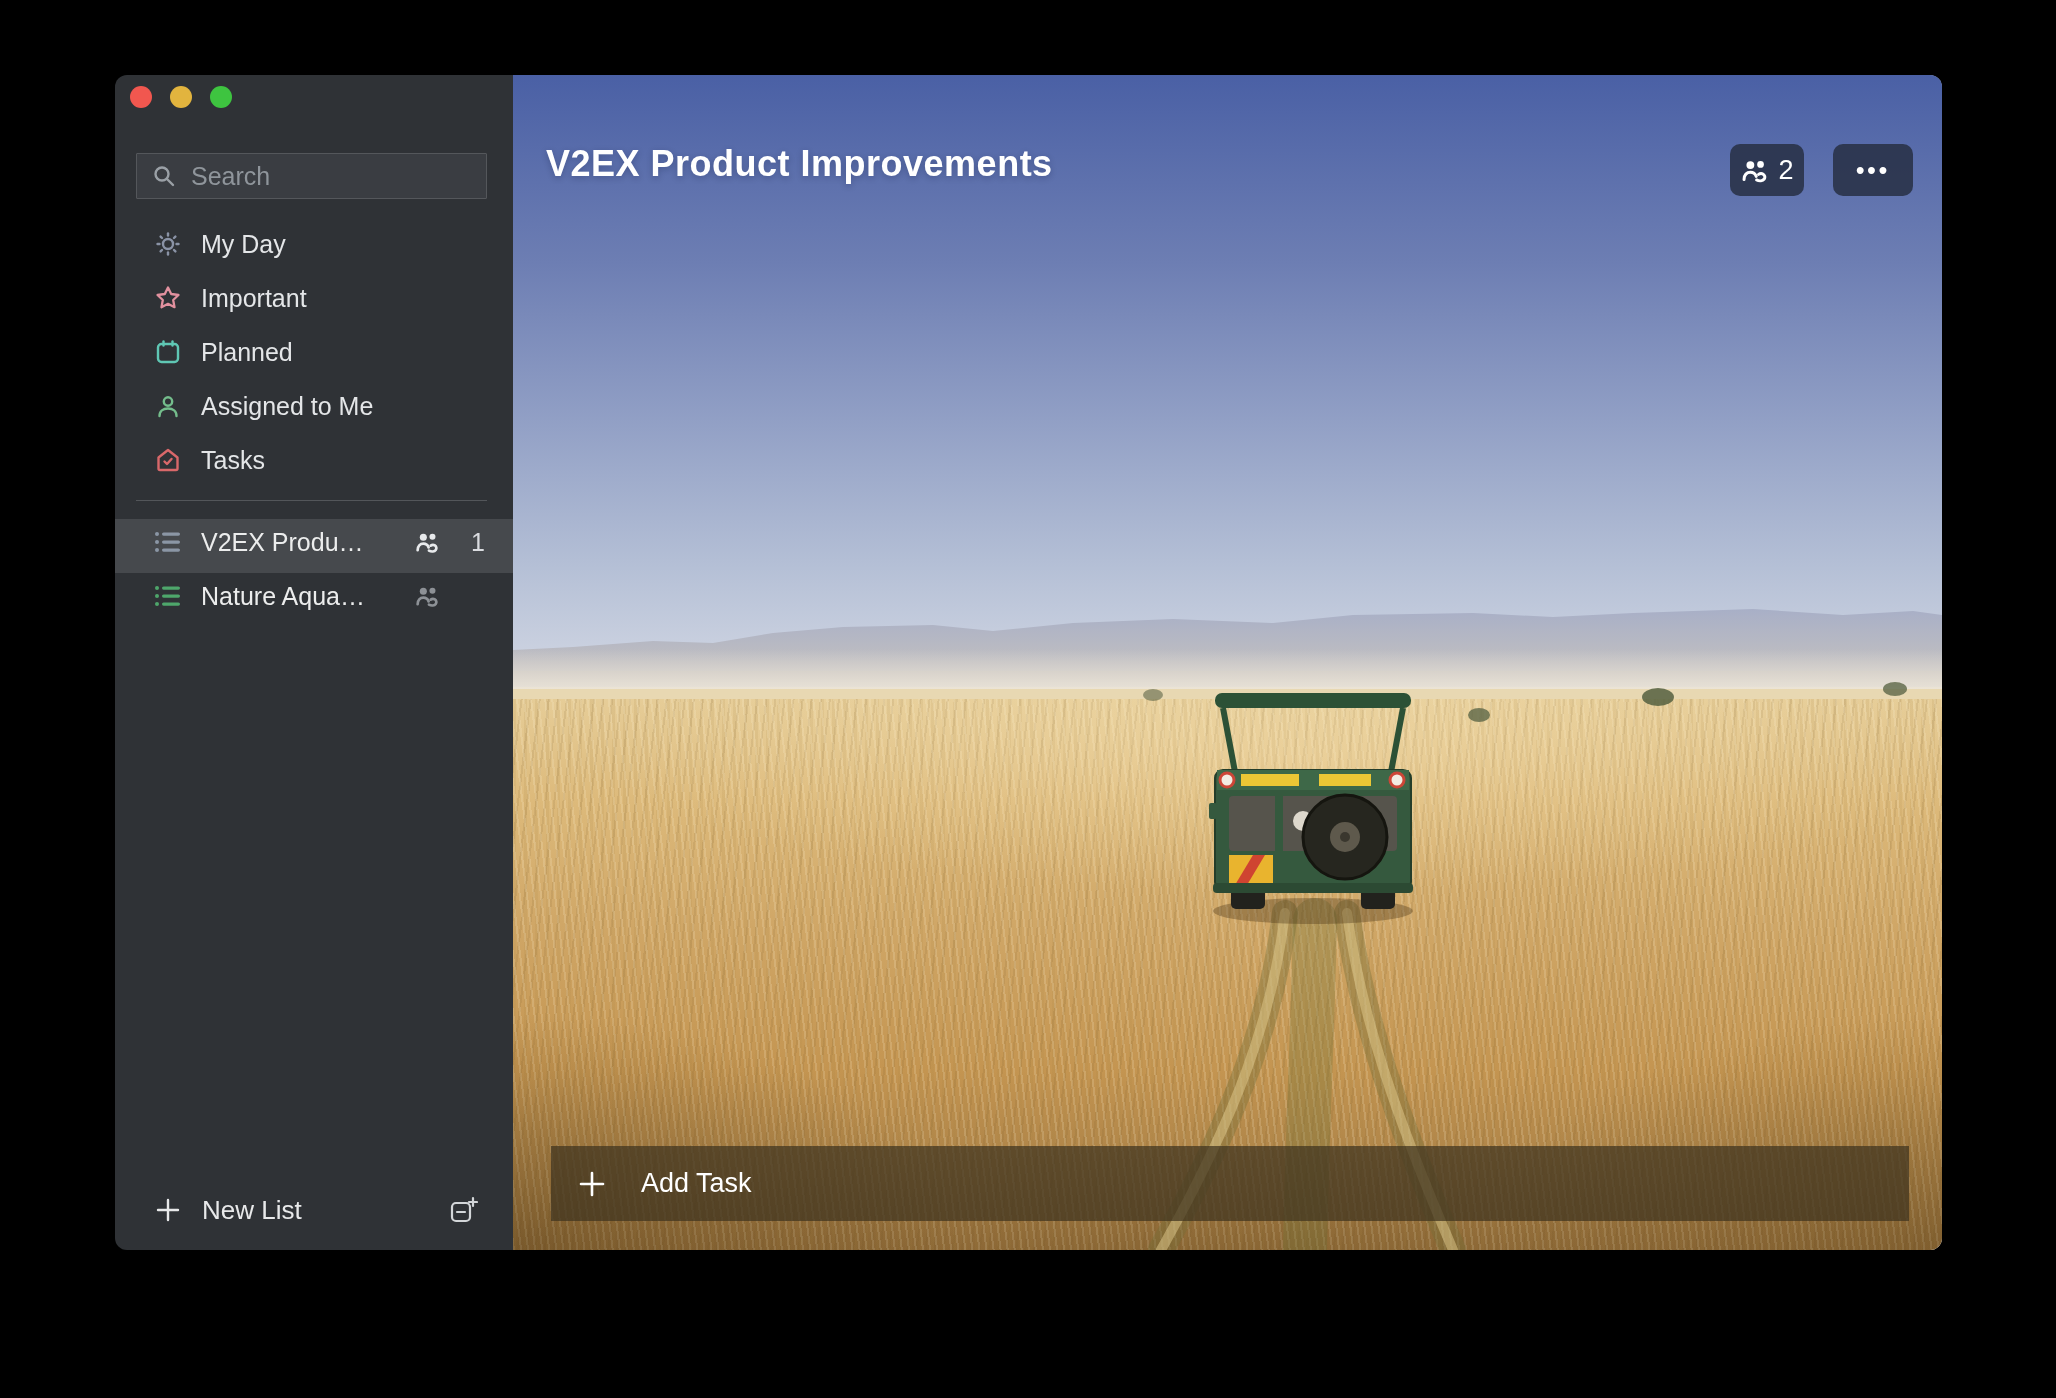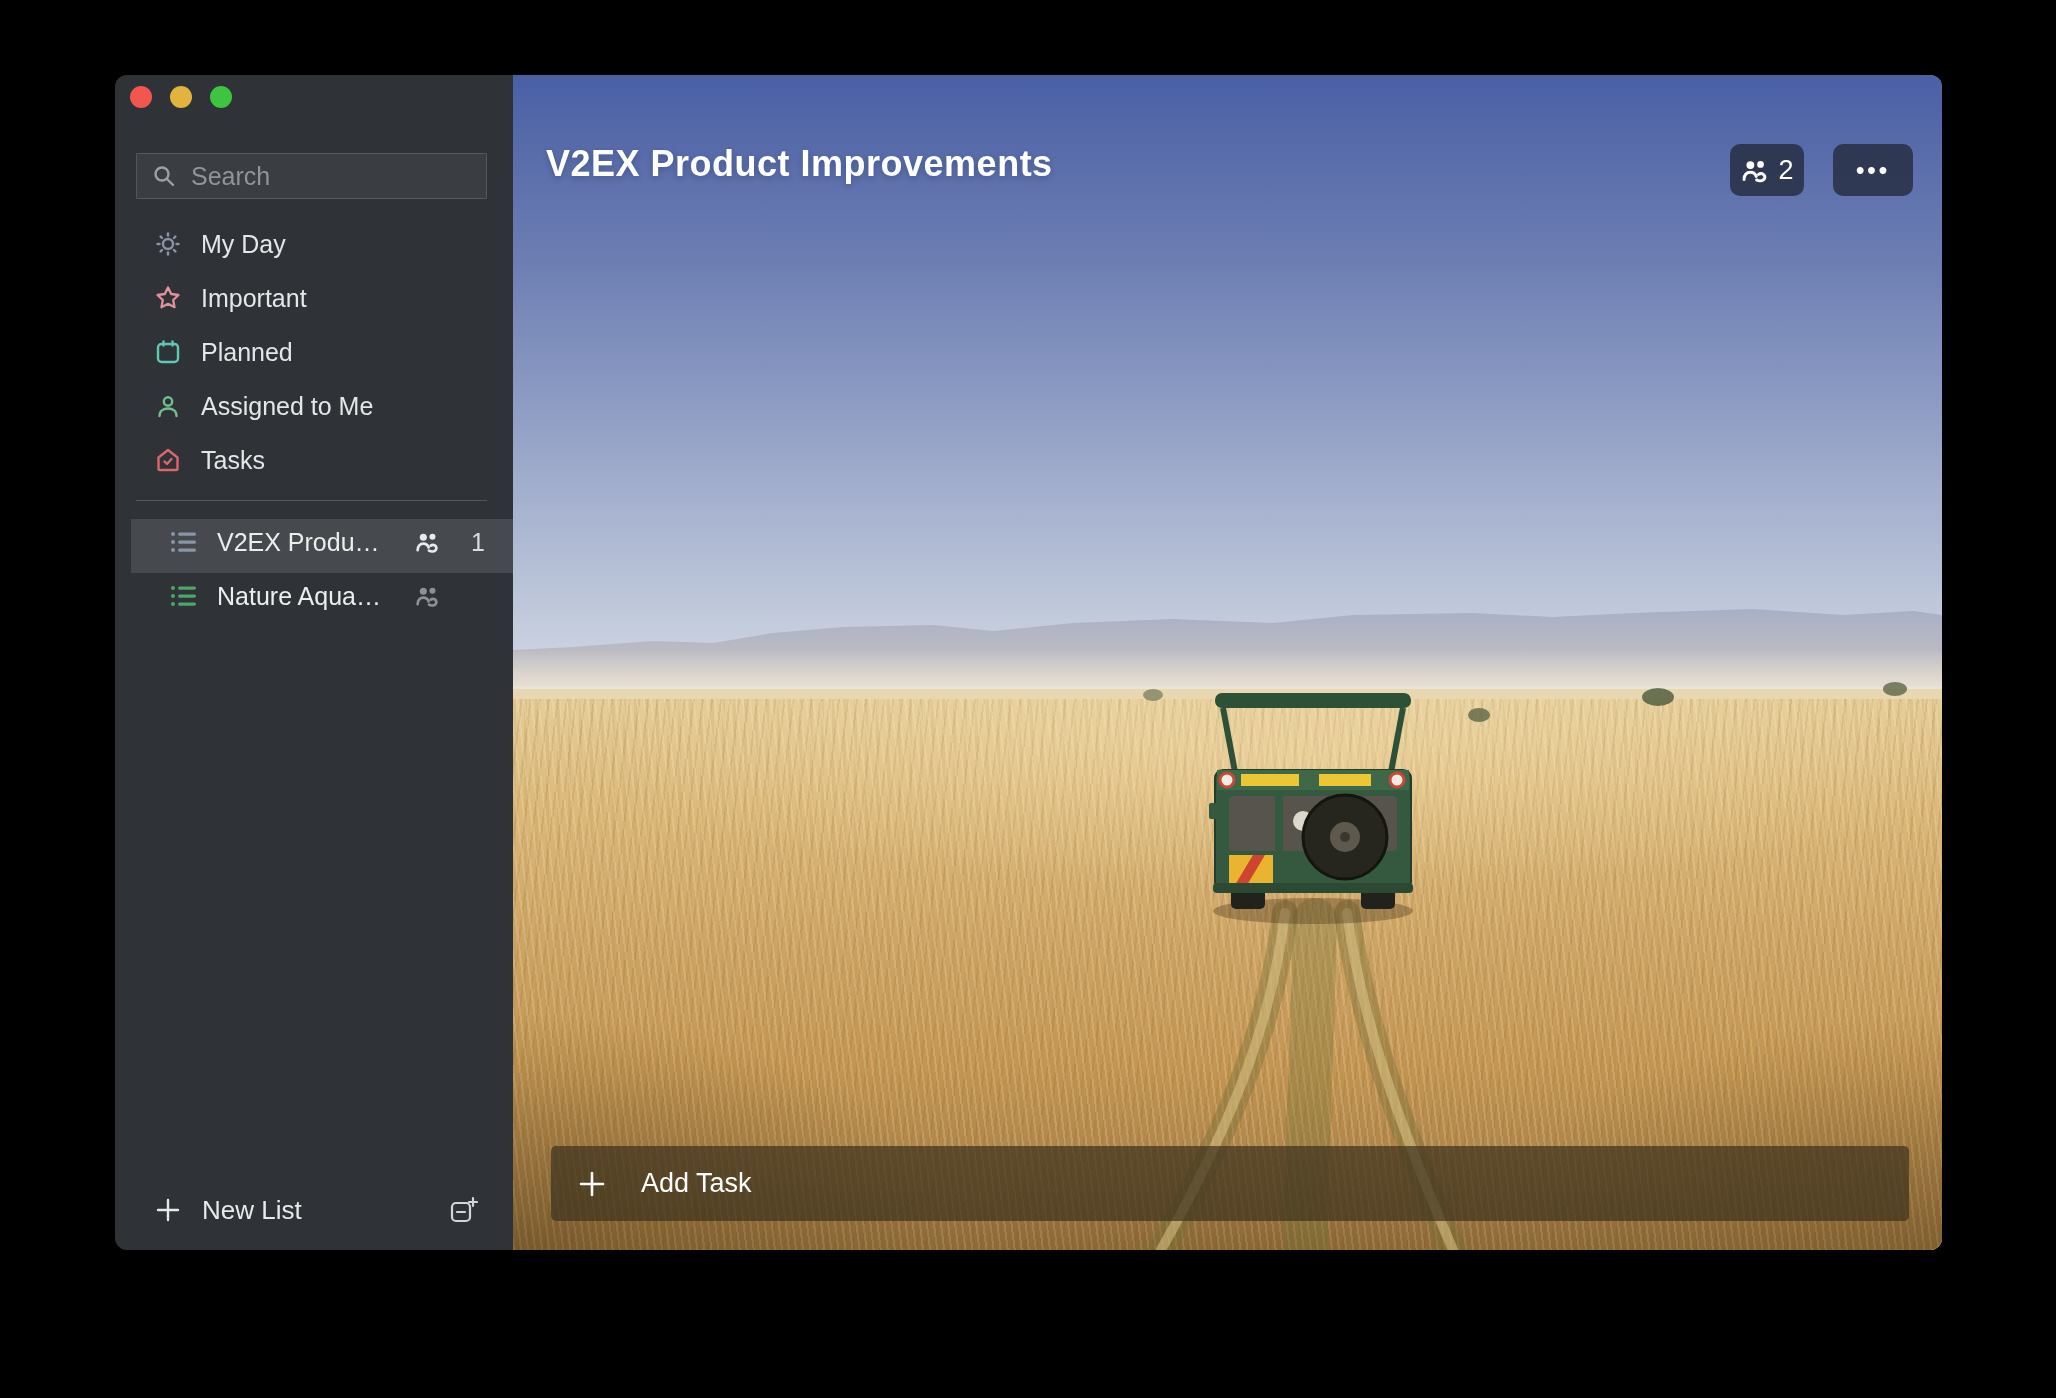--- a/index.html
+++ b/index.html
@@ -23,21 +23,21 @@
   .search-wrap .sicon{position:absolute;left:16px;top:11px;width:24px;height:24px;color:#9aa0a6;pointer-events:none;}
 
   .smart-list{position:absolute;left:0;top:142px;width:100%;}
   .srow{height:54px;display:flex;align-items:center;padding-left:39px;cursor:default;text-align:right;}
   .srow .icn{width:28px;height:28px;flex-shrink:0;display:flex;align-items:center;justify-content:center;}
   .srow .lbl{margin-left:19px;font-size:25px;color:#e4e6e8;}
 
   .divider{position:absolute;left:21px;top:425px;width:351px;height:1px;background:#53565a;}
 
   .ulist{position:absolute;left:0;top:444px;width:100%;}
-  .lrow{height:54px;display:flex;align-items:center;padding:0 28px 8px 39px;margin-left:16px;}
+  .lrow{height:54px;display:flex;align-items:center;padding:0 28px 8px 39px;}
   .lrow.selected{background:#46494d;}
   .lrow .icn{width:28px;height:24px;flex-shrink:0;}
   .lrow .lbl{margin-left:19px;font-size:25px;color:#eceded;white-space:nowrap;overflow:hidden;max-width:170px;}
   .lrow .share{margin-left:auto;width:27px;height:25px;}
   .lrow.selected .share{color:#e8eaec;}
   .lrow:not(.selected) .share{color:#8d9196;}
   .lrow .count{width:44px;text-align:right;font-size:25px;color:#dadce0;}
 
   .sfooter{position:absolute;left:0;top:1105px;width:100%;height:60px;display:flex;align-items:center;
     padding:0 35px 0 39px;}
@@ -74,21 +74,21 @@
   .taskrow{position:absolute;z-index:5;left:34px;top:164px;width:1365px;height:90px;
     background:rgba(40,40,40,.95);border-radius:9px;cursor:pointer;}
   .taskrow .chk{position:absolute;left:61px;top:29px;width:32px;height:32px;border:2.5px solid #96989a;
     border-radius:50%;cursor:pointer;}
   .taskrow .ttl{position:absolute;left:124px;top:17px;font-size:27px;color:#f2f2f2;}
   .taskrow .meta{position:absolute;left:124px;top:54px;display:flex;align-items:center;gap:9px;
     color:#9fa1a3;font-size:23px;}
   .taskrow .meta .nicon{width:20px;height:20px;}
   .taskrow .star{position:absolute;left:1306px;top:28px;width:34px;height:34px;color:#9b9d9f;cursor:pointer;}
 
-  .addtask{position:absolute;z-index:5;left:38px;top:1071px;width:1358px;height:75px;border-radius:5px;
+  .addtask{position:absolute;z-index:5;left:38px;top:1071px;width:1358px;height:75px;border-radius:0;
     background:rgba(62,51,30,.72);display:flex;align-items:center;cursor:text;}
   .addtask .plus{width:30px;height:30px;margin-left:26px;color:#fff;}
   .addtask .atl{margin-left:34px;font-size:27px;color:#fff;}
 </style>
 </head>
 <body>
 
 <div class="window">
 
   <div class="sidebar">

